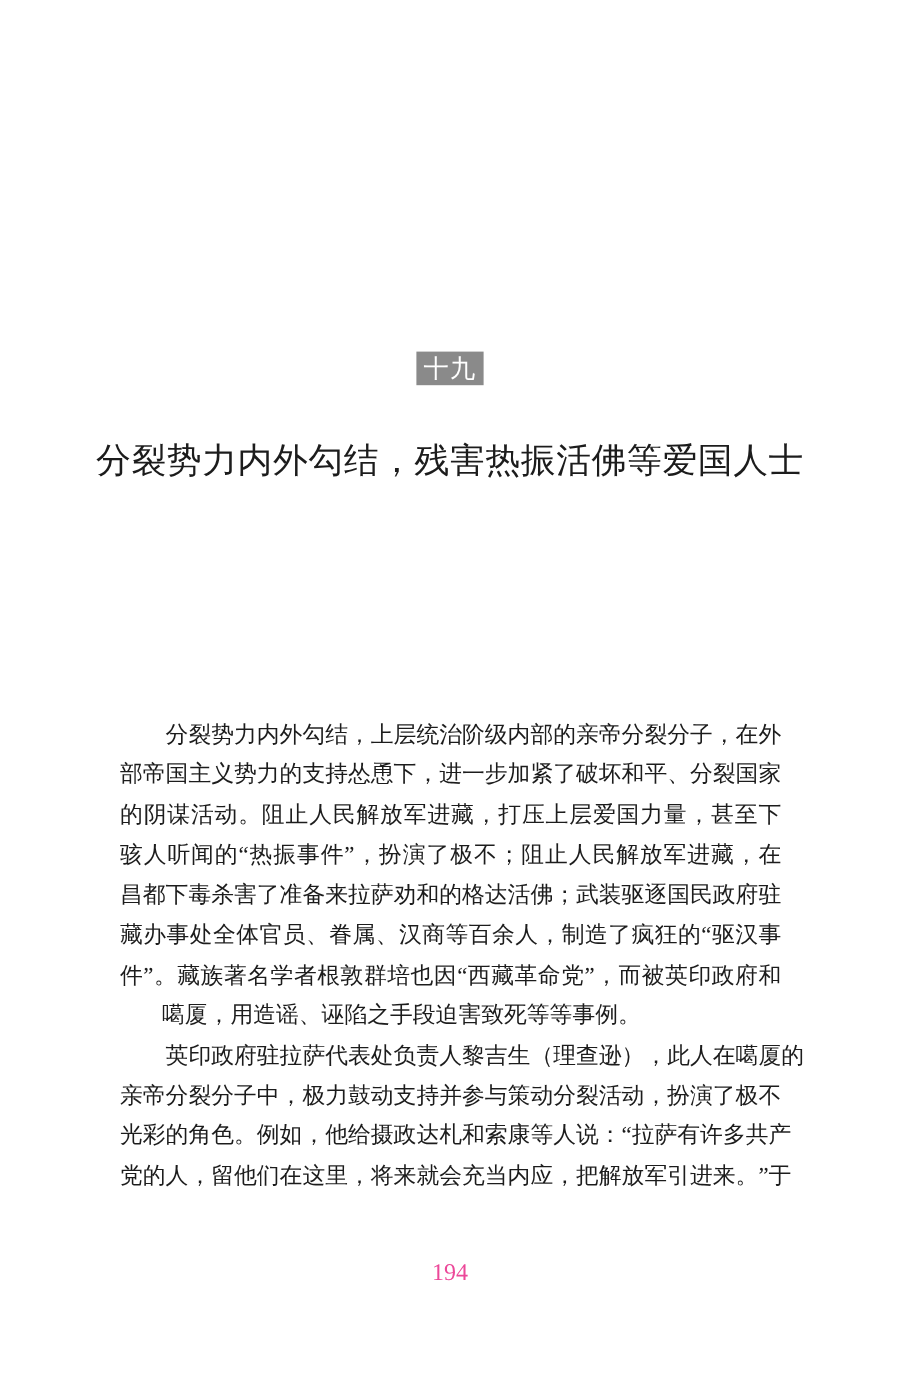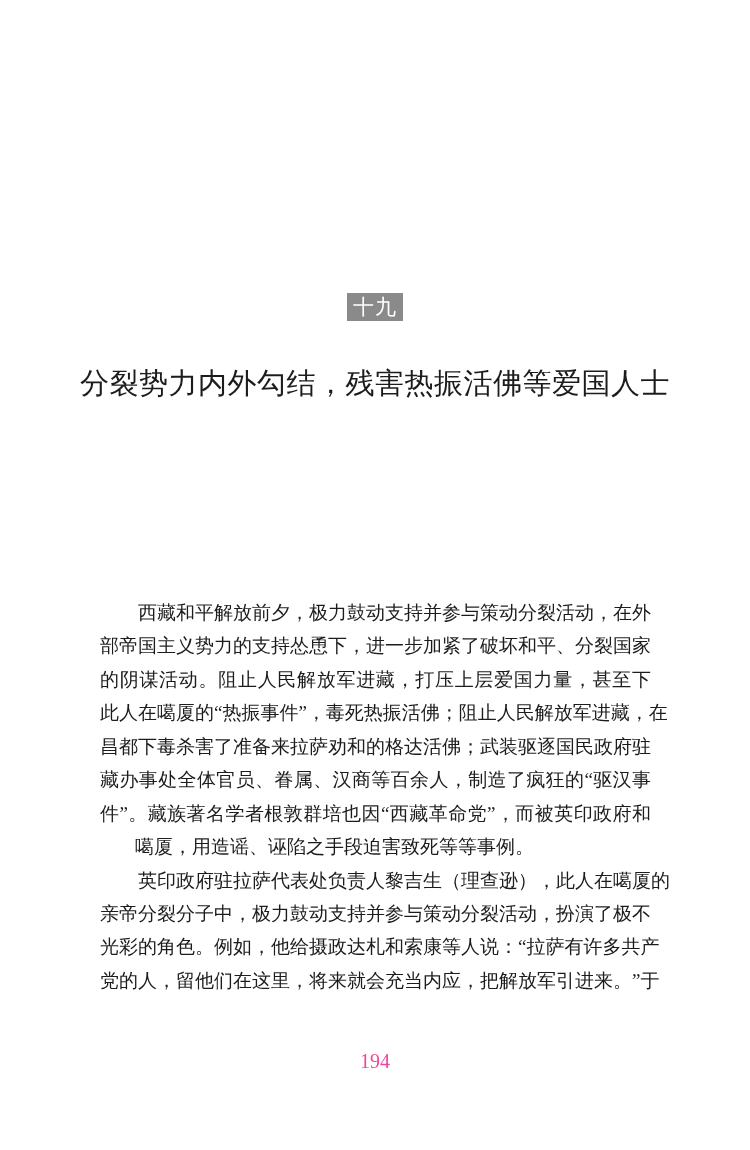--- a/index.html
+++ b/index.html
@@ -84,24 +84,24 @@
 <div class="page">
 
   <div class="chapter-tag-row">
     <span class="chapter-tag">十九</span>
   </div>
 
   <div class="chapter-title">分裂势力内外勾结，残害热振活佛等爱国人士</div>
 
   <div class="body-text">
       <div>
-        <div class="body-line first">西藏和平解放前夕，极力鼓动支持并参与策动分裂活动，在外</div>
+        <div class="body-line first">分裂势力内外勾结，上层统治阶级内部的亲帝分裂分子，在外</div>
         <div class="body-line">部帝国主义势力的支持怂恿下，进一步加紧了破坏和平、分裂国家</div>
         <div class="body-line">的阴谋活动。阻止人民解放军进藏，打压上层爱国力量，甚至下</div>
-        <div class="body-line">此人在噶厦的“热振事件”，毒死热振活佛；阻止人民解放军进藏，在</div>
+        <div class="body-line">骇人听闻的“热振事件”，扮演了极不；阻止人民解放军进藏，在</div>
         <div class="body-line">昌都下毒杀害了准备来拉萨劝和的格达活佛；武装驱逐国民政府驻</div>
         <div class="body-line">藏办事处全体官员、眷属、汉商等百余人，制造了疯狂的“驱汉事</div>
         <div class="body-line">件”。藏族著名学者根敦群培也因“西藏革命党”，而被英印政府和</div>
         <div class="body-line short-last">噶厦，用造谣、诬陷之手段迫害致死等等事例。</div>
       </div>
       <div>
         <div class="body-line first">英印政府驻拉萨代表处负责人黎吉生（理查逊），此人在噶厦的</div>
         <div class="body-line">亲帝分裂分子中，极力鼓动支持并参与策动分裂活动，扮演了极不</div>
         <div class="body-line">光彩的角色。例如，他给摄政达札和索康等人说：“拉萨有许多共产</div>
         <div class="body-line">党的人，留他们在这里，将来就会充当内应，把解放军引进来。”于</div>

